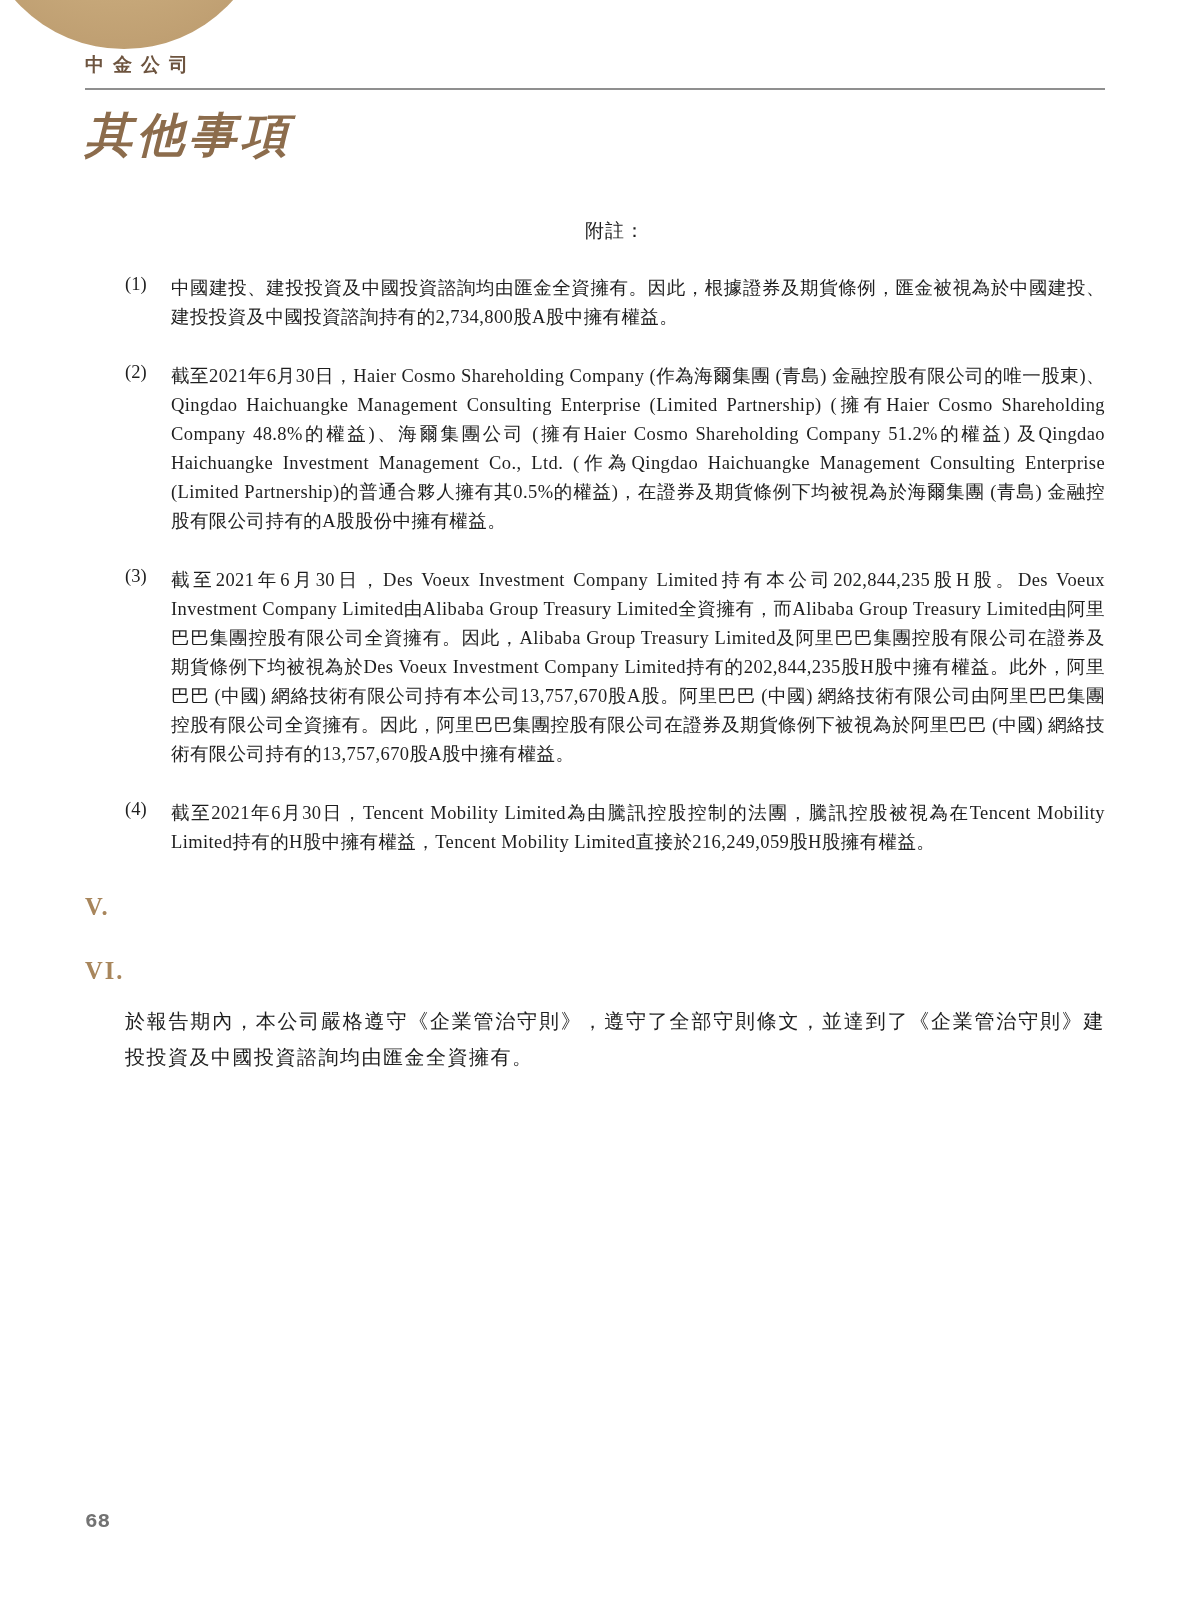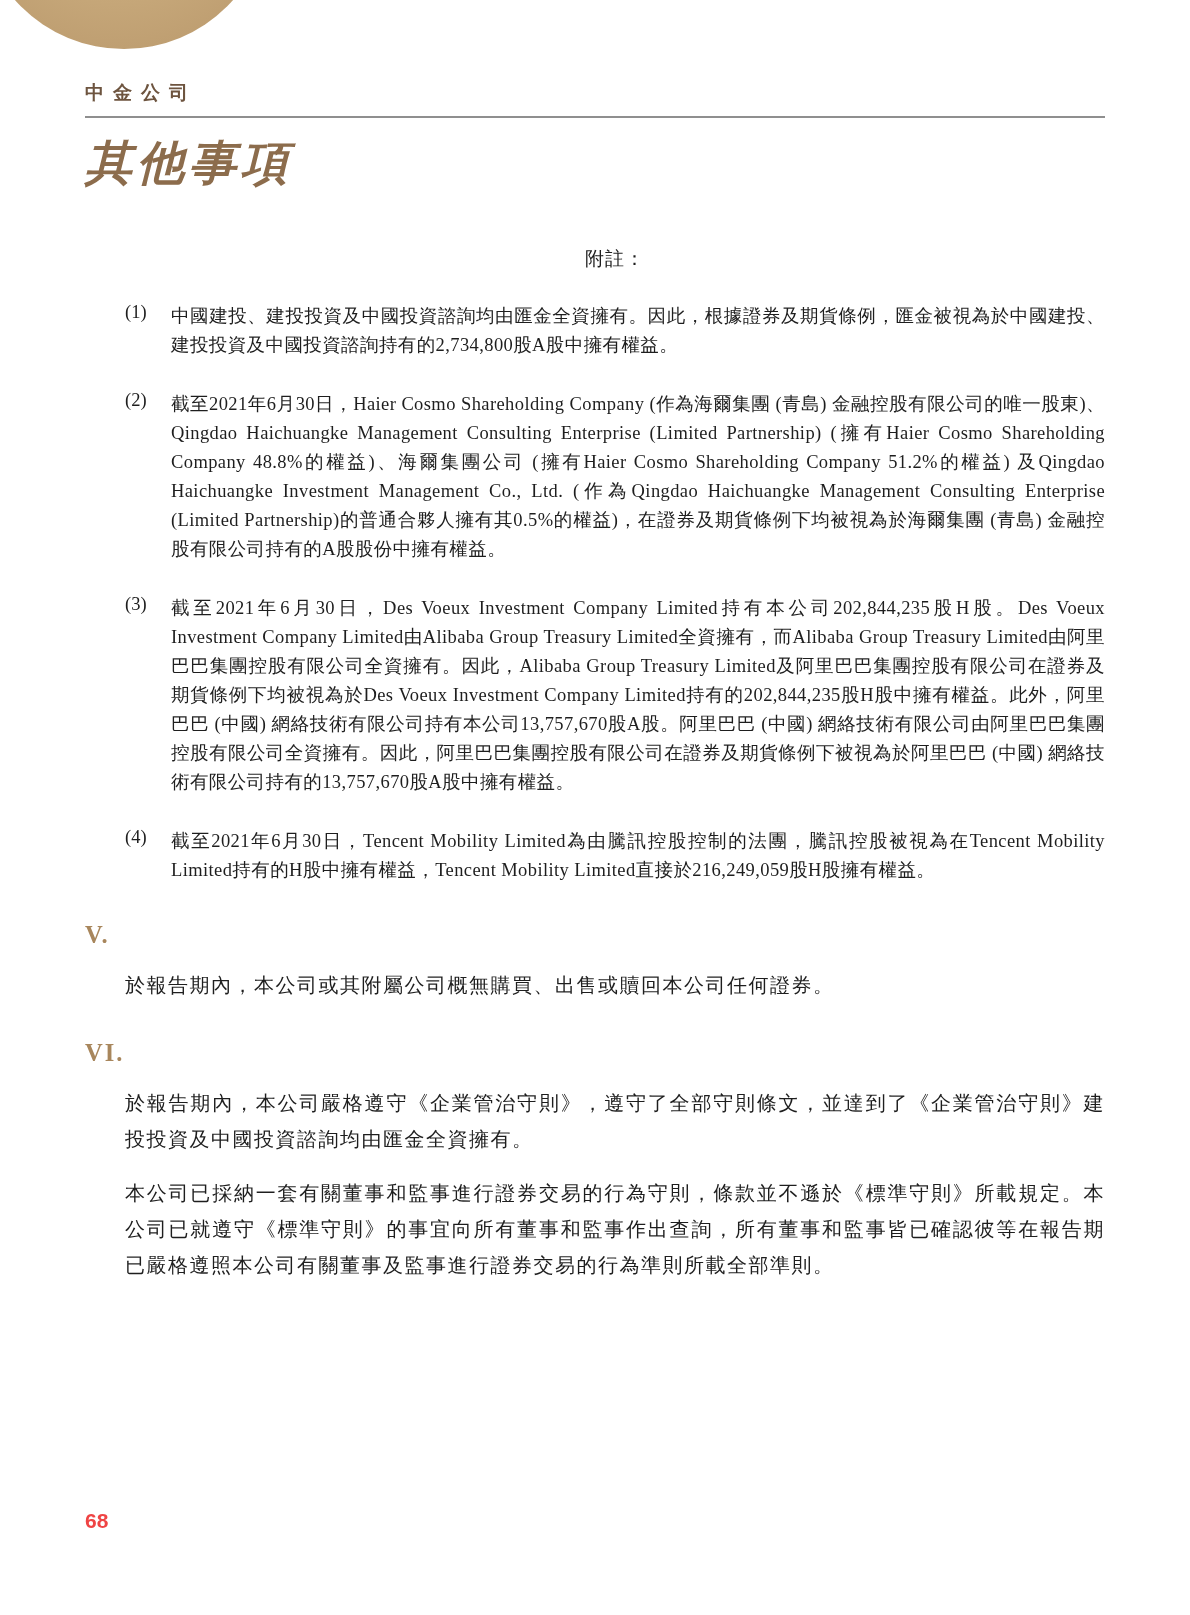--- a/index.html
+++ b/index.html
@@ -21,21 +21,21 @@
     width: 292px;
     height: 292px;
     border-radius: 50%;
     background: radial-gradient(circle at 48% 38%, #d2b88e 0%, #c6a779 55%, #b7966a 100%);
   }
   .content {
     position: relative;
     padding: 0 85px;
   }
   .brand {
-    margin-top: 80px;
+    margin-top: 52px;
     font-size: 19px;
     font-weight: 700;
     letter-spacing: 9px;
     color: #6d543f;
   }
   .header-rule {
     margin-top: 10px;
     height: 0;
     border: none;
     border-top: 2px solid #8f8f8f;
@@ -93,22 +93,22 @@
     text-align: justify;
     letter-spacing: 1.5px;
   }
   .sec-gap { margin-top: 36px; }
   .page-number {
     position: absolute;
     left: 85px;
     bottom: 82px;
     font-size: 21px;
     font-weight: 700;
-    color: #ef4444;
-    font-family: Liberation Sans, sans-serif;
+    color: #737373;
+    font-family: Liberation Mono, monospace;
   }
 </style>
 </head>
 <body>
 
 <div class="page">
 
   <div class="logo-circle"></div>
 
   <div class="content">
@@ -137,27 +137,25 @@
     </div>
 
     <div class="note">
       <span class="note-num">(4)</span>
       <span class="note-text">截至2021年6月30日，Tencent Mobility Limited為由騰訊控股控制的法團，騰訊控股被視為在Tencent Mobility Limited持有的H股中擁有權益，Tencent Mobility Limited直接於216,249,059股H股擁有權益。</span>
     </div>
 
     <div class="section-heading sec-gap">
       <span class="section-num">V.</span>
     </div>
-    <div class="section-body">於報告期內，本公司或其附屬公司概無購買、出售或贖回本公司任何證券。</div>
 
     <div class="section-heading sec-gap">
       <span class="section-num">VI.</span>
     </div>
     <div class="section-body">於報告期內，本公司嚴格遵守《企業管治守則》，遵守了全部守則條文，並達到了《企業管治守則》建投投資及中國投資諮詢均由匯金全資擁有。</div>
 
-    <div class="section-body">本公司已採納一套有關董事和監事進行證券交易的行為守則，條款並不遜於《標準守則》所載規定。本公司已就遵守《標準守則》的事宜向所有董事和監事作出查詢，所有董事和監事皆已確認彼等在報告期已嚴格遵照本公司有關董事及監事進行證券交易的行為準則所載全部準則。</div>
 
 
   </div>
 
   <div class="page-number">68</div>
 
 </div>
 
 </body></html>

